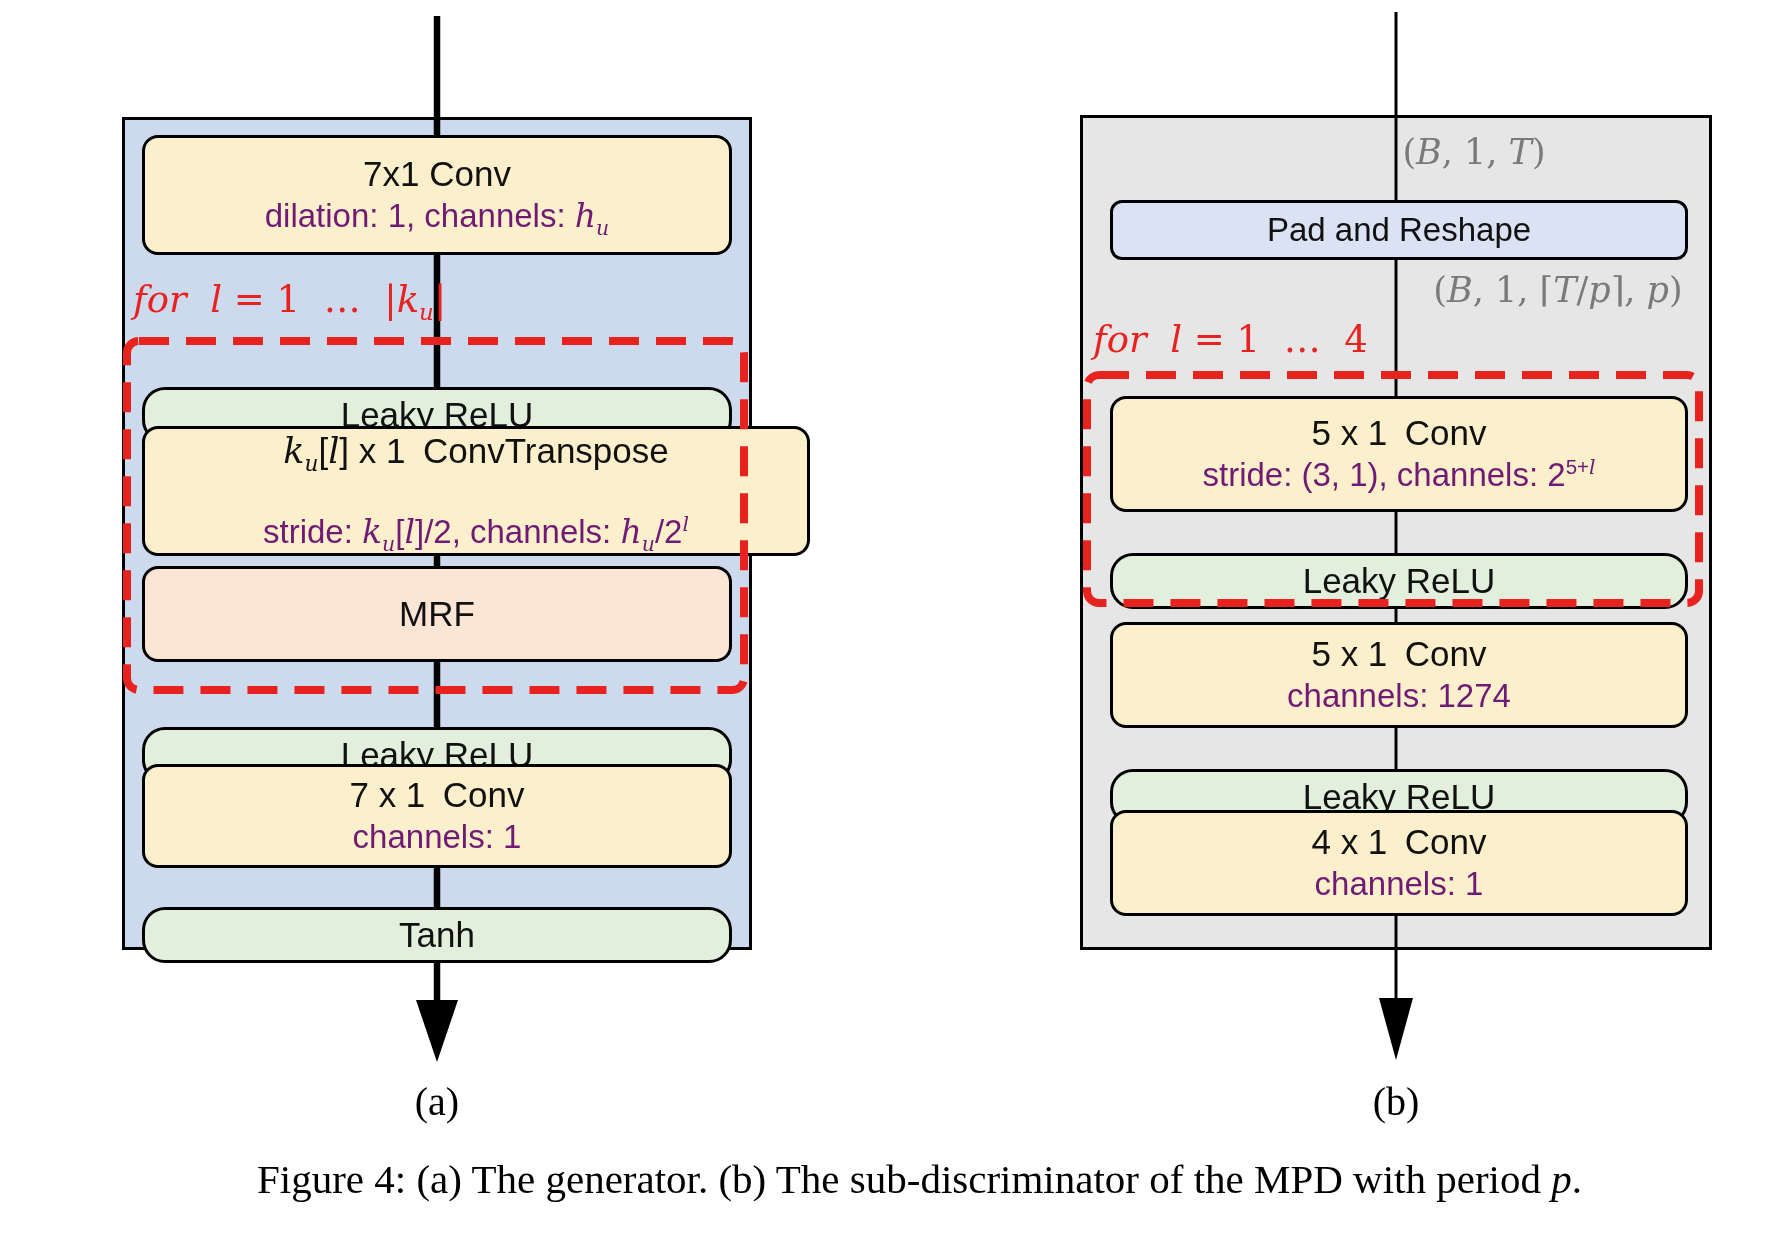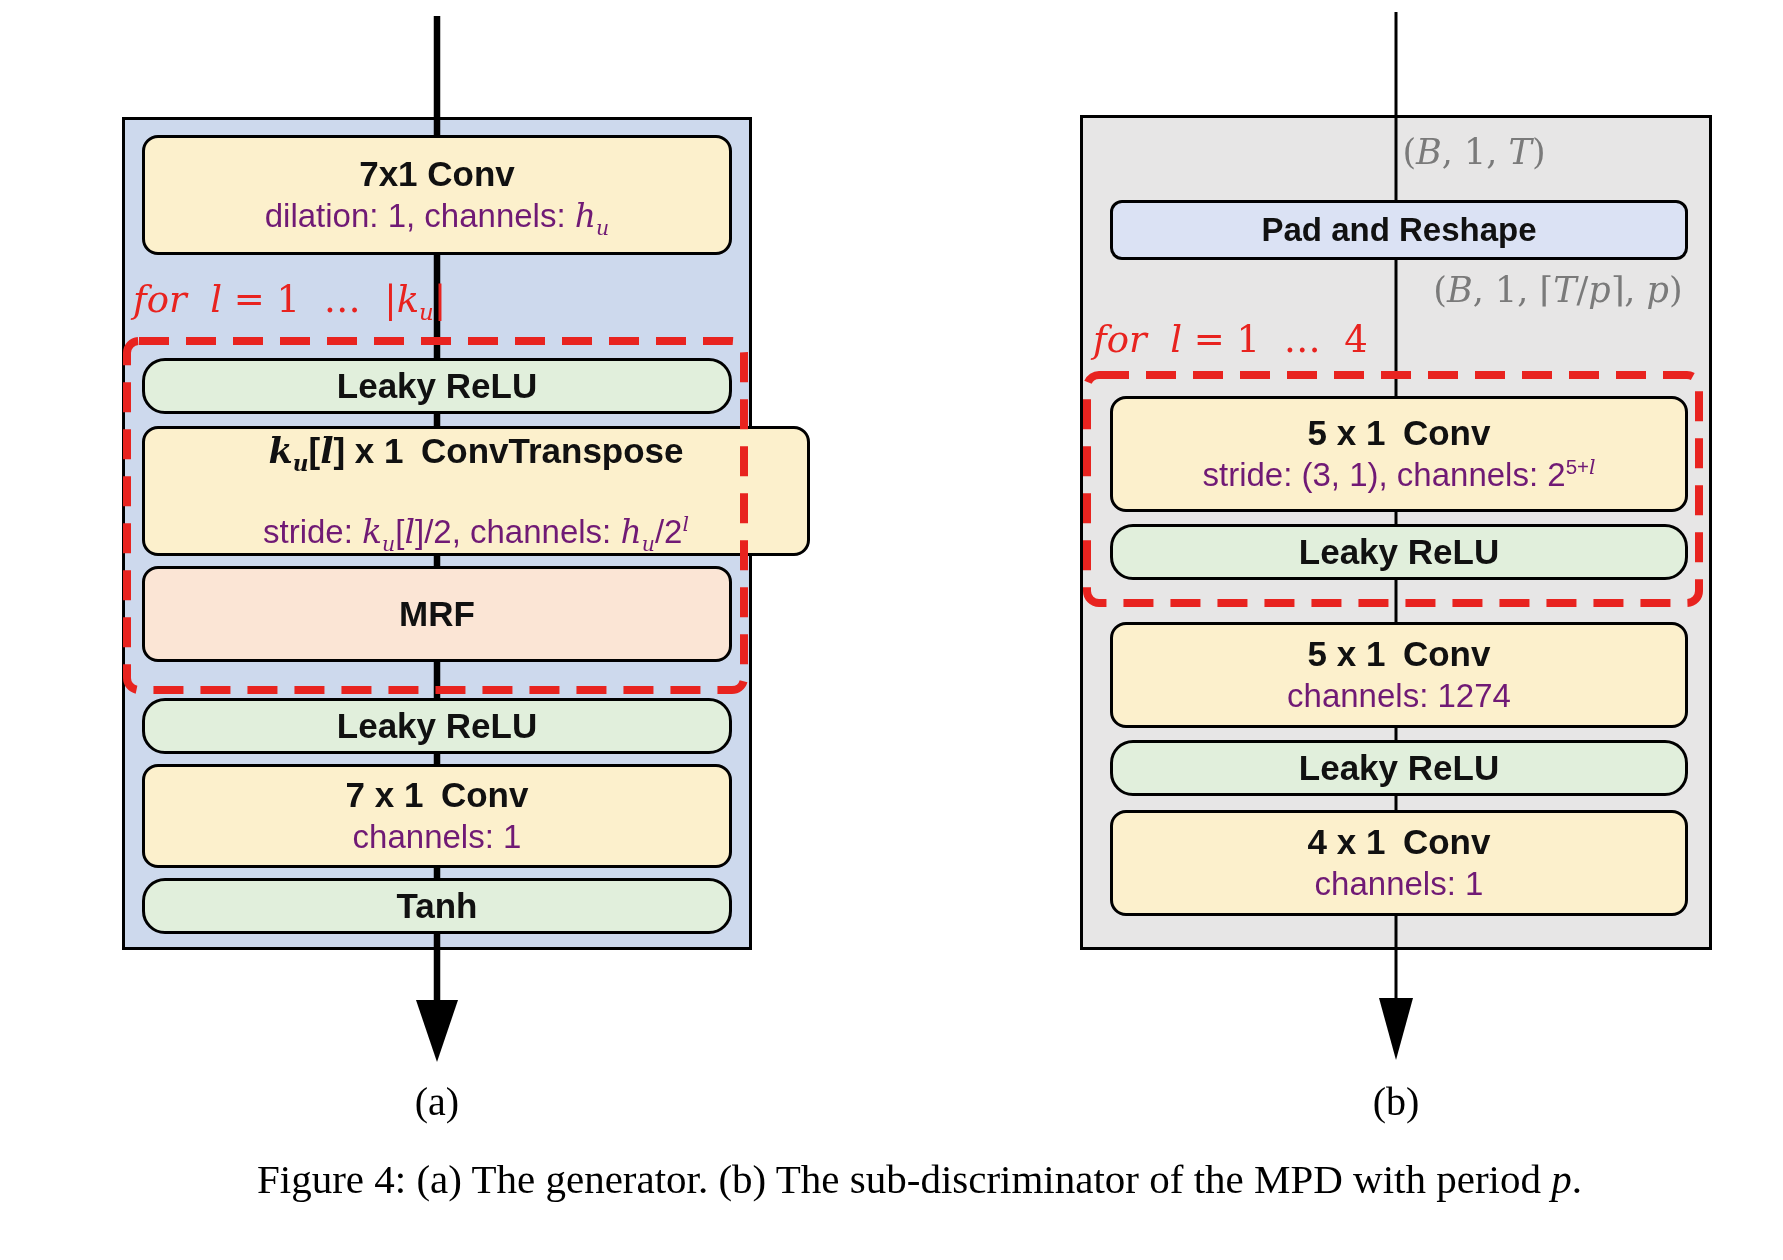--- a/index.html
+++ b/index.html
@@ -11,24 +11,24 @@
     position:absolute;box-sizing:border-box;border:3px solid #000;
   }
   .panel-a{left:122px;top:117px;width:630px;height:833px;background:var(--c-panel_a_bg,#cdd9ed);}
   .panel-b{left:1080px;top:115px;width:632px;height:835px;background:var(--c-panel_b_bg,#e7e6e6);}
   .blk{
     position:absolute;box-sizing:border-box;border:3px solid #000;border-radius:16px;
     display:flex;flex-direction:column;align-items:center;justify-content:center;
     text-align:center;z-index:2;
   }
   .yellow{background:var(--c-conv_fill,#fcf0cc);}
-  .green{background:var(--c-relu_fill,#e1efdc);border-radius:23px;}
+  .green{background:var(--c-relu_fill,#e1efdc);border-radius:23px;margin-top:29px;}
   .pink{background:var(--c-mrf_fill,#fbe5d5);}
   .blue{background:var(--c-pad_fill,#dbe2f4);border-radius:12px;}
-  .t{font-size:35px;font-weight:700;line-height:1.2;color:#111;}
+  .t{font-size:35px;font-weight:400;line-height:1.2;color:#111;}
   .s{font-size:33px;line-height:1.25;color:#701a75;}
   .blk i, .loop i, .shape i{font-family:"DejaVu Serif",serif;font-style:italic;}
   sub,sup{font-size:0.62em;line-height:0;}
   .loop{
     position:absolute;z-index:2;font-family:"DejaVu Serif",serif;font-size:37px;
     color:var(--c-loop_red,#e8231f);white-space:nowrap;
   }
   .shape{
     position:absolute;z-index:2;font-family:"DejaVu Serif",serif;font-size:35px;
     color:var(--c-shape_gray,#7a7a7a);text-align:center;white-space:nowrap;

